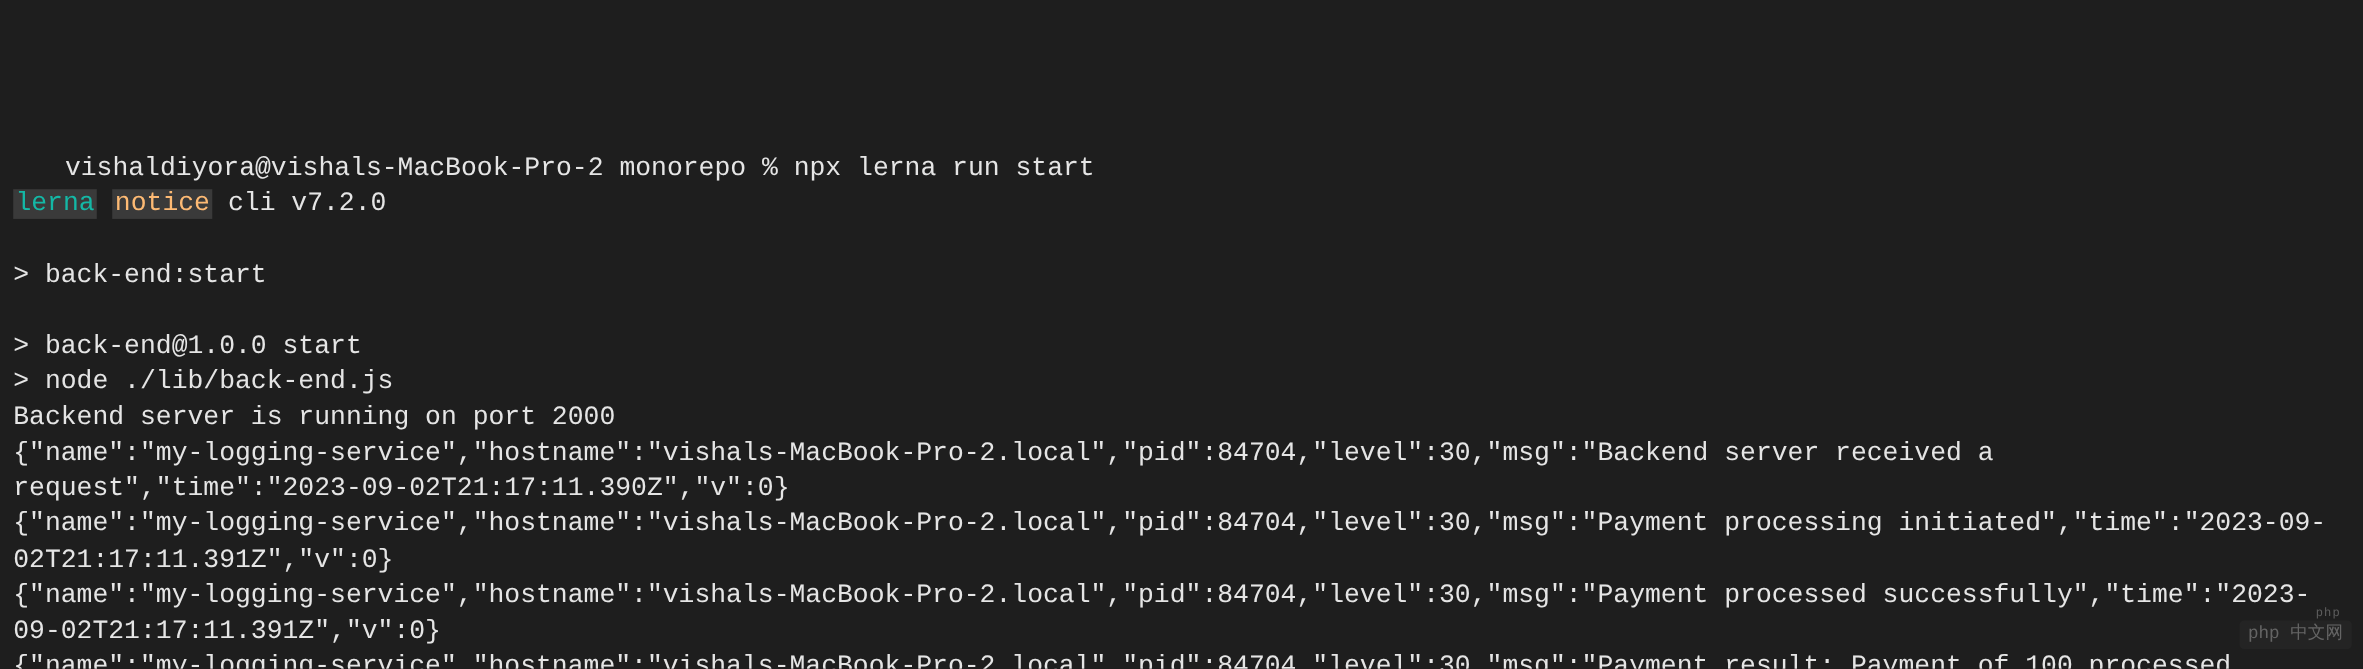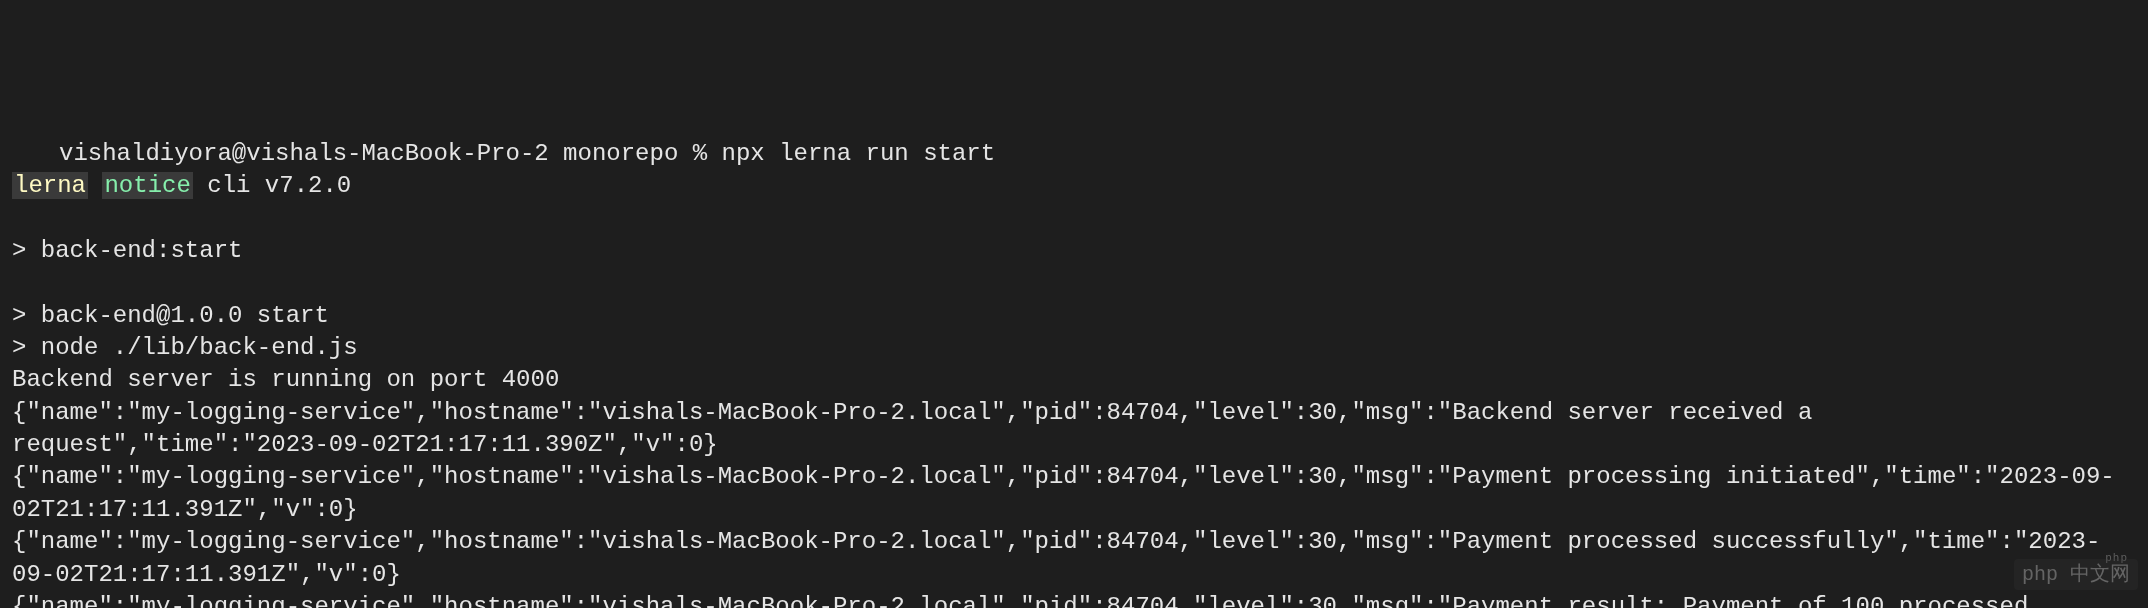--- a/index.html
+++ b/index.html
@@ -20,33 +20,33 @@
       height: 608px;
       overflow: hidden;
       position: relative;
     }
     .prompt-line {
       display: inline;
       margin-left: 47px;
     }
     .hl-lerna {
       background-color: #3a3a3a;
-      color: #fef9c3;
+      color: #14b8a6;
       padding: 0 2px;
     }
     .hl-notice {
       background-color: #3a3a3a;
-      color: #86efac;
+      color: #fdba74;
       padding: 0 2px;
     }
     .watermark {
       position: absolute;
       right: 10px;
       bottom: 18px;
-      font-size: 20px;
+      font-size: 16px;
       opacity: 0.5;
       color: #aaa;
       background: rgba(60,60,60,0.4);
       padding: 2px 8px;
       border-radius: 4px;
     }
     .watermark-sub {
       position: absolute;
       right: 20px;
       bottom: 42px;
@@ -62,21 +62,21 @@
 </head>
 <body>
 
 
 
 <div><span class="prompt-line"><span>vishaldiyora@vishals-MacBook-Pro-2</span> <span>monorepo</span> <span>%</span> <span>npx lerna run start</span></span>
 <span><span class="hl-lerna">lerna</span> <span class="hl-notice">notice</span><span> cli v7.2.0</span></span>
 <div class="blank"></div><span>&gt; back-end:start</span>
 <div class="blank"></div><span>&gt; back-end@1.0.0 start</span>
 <span>&gt; node ./lib/back-end.js</span>
-<span>Backend server is running on port 4000</span>
+<span>Backend server is running on port 2000</span>
 <span>{"name":"my-logging-service","hostname":"vishals-MacBook-Pro-2.local","pid":84704,"level":30,"msg":"Backend server received a request","time":"2023-09-02T21:17:11.390Z","v":0}</span>
 <span>{"name":"my-logging-service","hostname":"vishals-MacBook-Pro-2.local","pid":84704,"level":30,"msg":"Payment processing initiated","time":"2023-09-02T21:17:11.391Z","v":0}</span>
 <span>{"name":"my-logging-service","hostname":"vishals-MacBook-Pro-2.local","pid":84704,"level":30,"msg":"Payment processed successfully","time":"2023-09-02T21:17:11.391Z","v":0}</span>
 <span>{"name":"my-logging-service","hostname":"vishals-MacBook-Pro-2.local","pid":84704,"level":30,"msg":"Payment result: Payment of 100 processed successfully","time":"2023-09-02T21:17:11.391Z","v":0}</span></div>
 
 <div class="watermark-sub">php</div>
 <div class="watermark"><span>php</span> <span>中文网</span></div>
 
 
 

